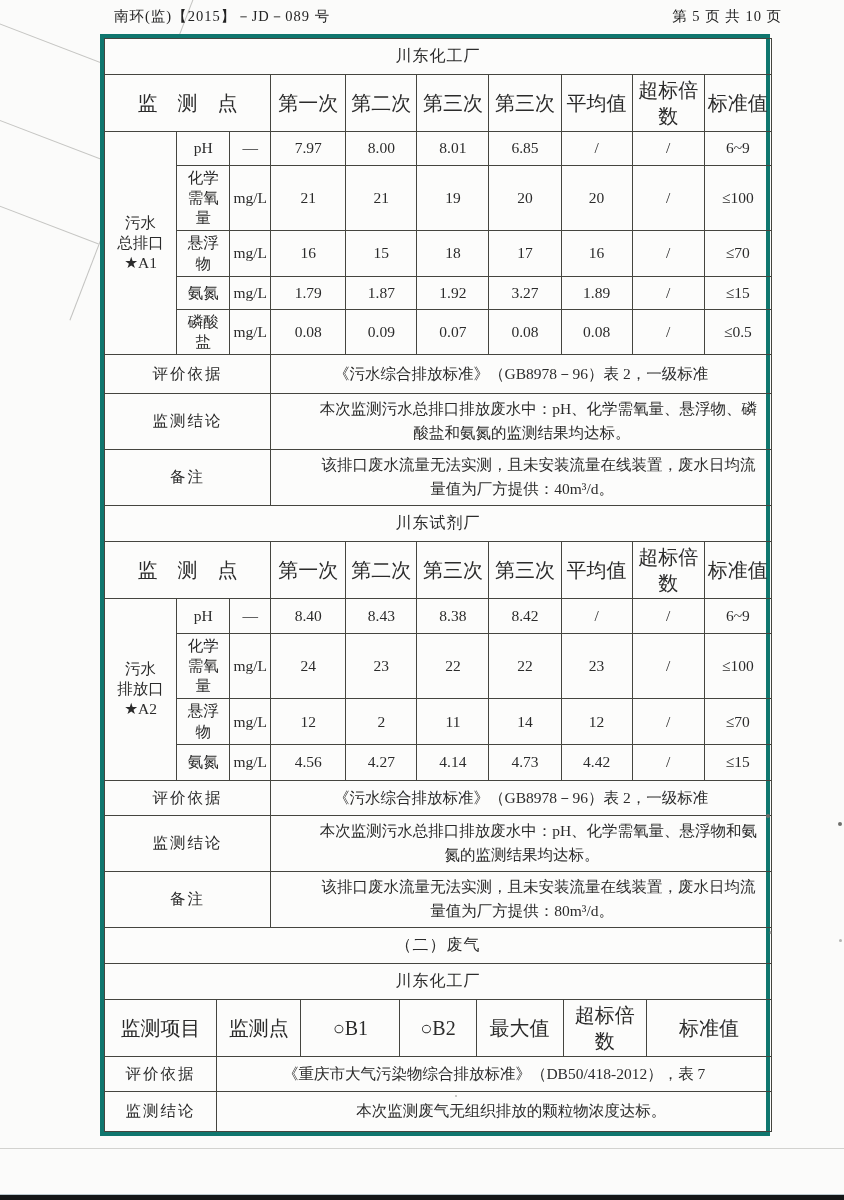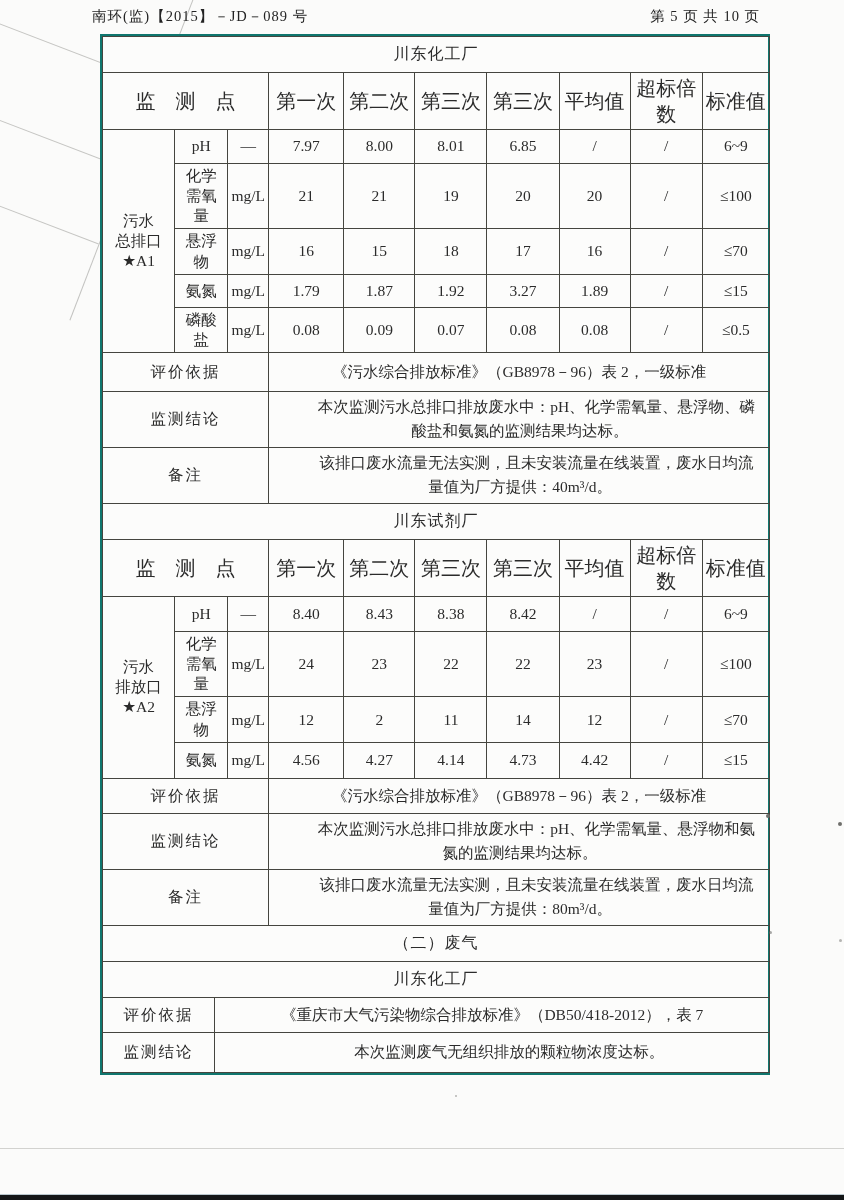--- a/index.html
+++ b/index.html
@@ -27,29 +27,29 @@
   .corner-artifact .ln.l3 { top: 318px; }
   .speck { position: absolute; border-radius: 50%; background: #6f6f6c; }
   .faint-line { position: absolute; left: 0; top: 1148px; width: 100%; border-top: 1px solid #d2d2cf; }
   .bottom-bar {
     position: absolute; left: 0; bottom: 0; width: 100%; height: 6px;
     background: #141617; border-top: 1px solid #b9c6cd;
   }
 
   
   .page-header {
-    position: absolute; left: 92px; top: 7px; width: 668px;
+    position: absolute; left: 114px; top: 7px; width: 668px;
     display: flex; justify-content: space-between;
     font-size: 14.5px; letter-spacing: 1px; color: #232323;
   }
 
   
   .report {
     position: absolute; left: 100px; top: 34px; width: 670px;
-    border: 2px solid #0f766e;
+    border: 4px solid #0f766e;
     background: #fcfcfb;
   }
   table { border-collapse: collapse; table-layout: fixed; width: 668px; }
   table + table { margin-top: -1px; }
   td {
     border: 1px solid #45453f;
     text-align: center; vertical-align: middle;
     font-size: 15.5px; line-height: 1.3;
     padding: 2px 3px;
     overflow: hidden;
@@ -290,20 +290,29 @@
         <col style="width:99px">
       <col style="width:76px">
         <col style="width:87px">
         <col style="width:83px">
       <col style="width:125px">
     </colgroup>
     <tbody>
         <tr class="title-row h36">
       <td colspan="7">川东化工厂</td>
     </tr>
+    <tr class="head-row h36">
+      <td>监测项目</td>
+      <td>监测点</td>
+      <td>○B1</td>
+      <td>○B2</td>
+      <td>最大值</td>
+      <td>超标倍数</td>
+      <td>标准值</td>
+    </tr>
     <tr class="h35">
       <td class="label-cell">评价依据</td>
       <td colspan="6">《重庆市大气污染物综合排放标准》（DB50/418-2012），表 7</td>
     </tr>
     <tr class="h40">
       <td class="label-cell">监测结论</td>
       <td colspan="6" class="para indent">本次监测废气无组织排放的颗粒物浓度达标。</td>
     </tr>
   </tbody>
     </table>

